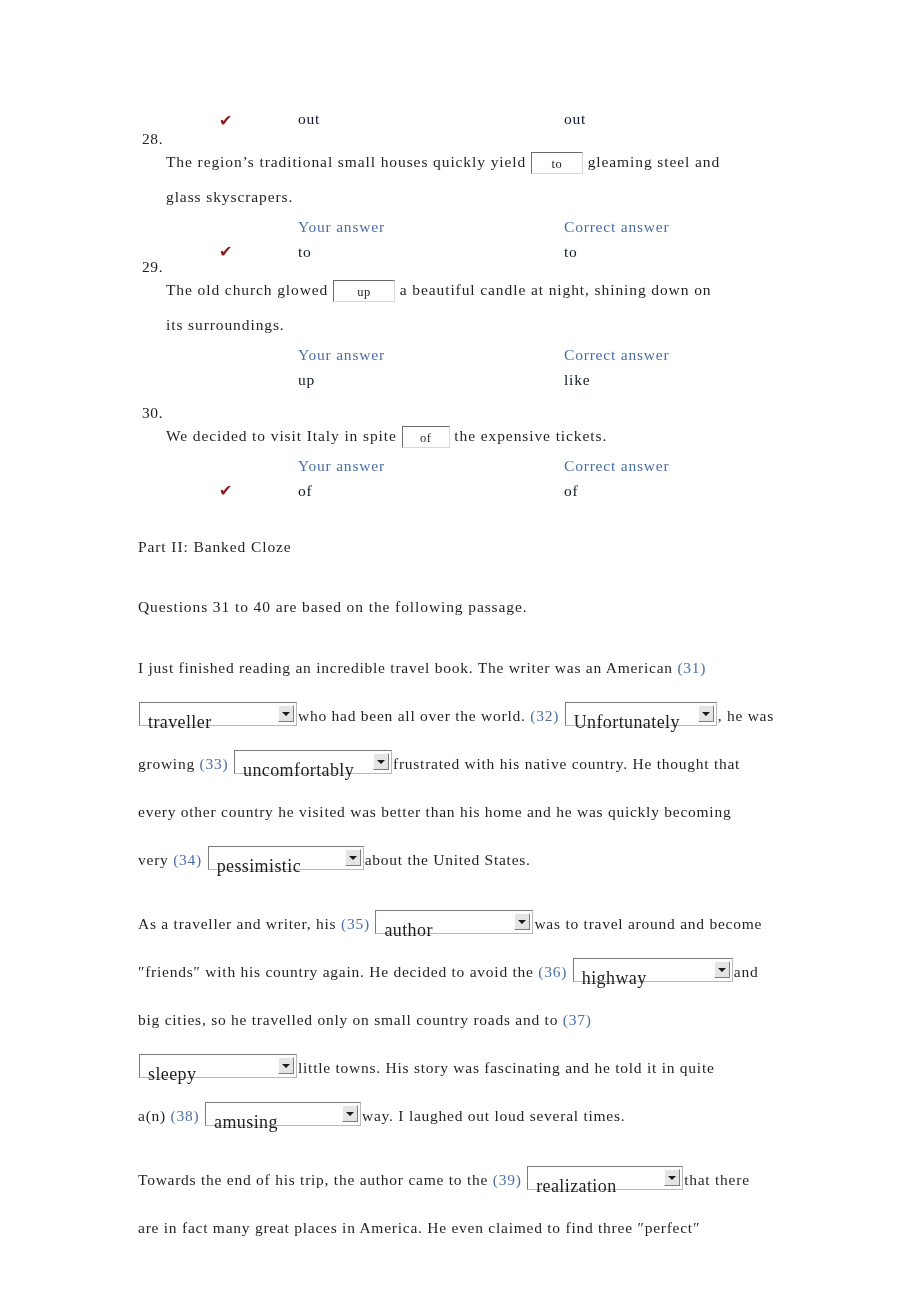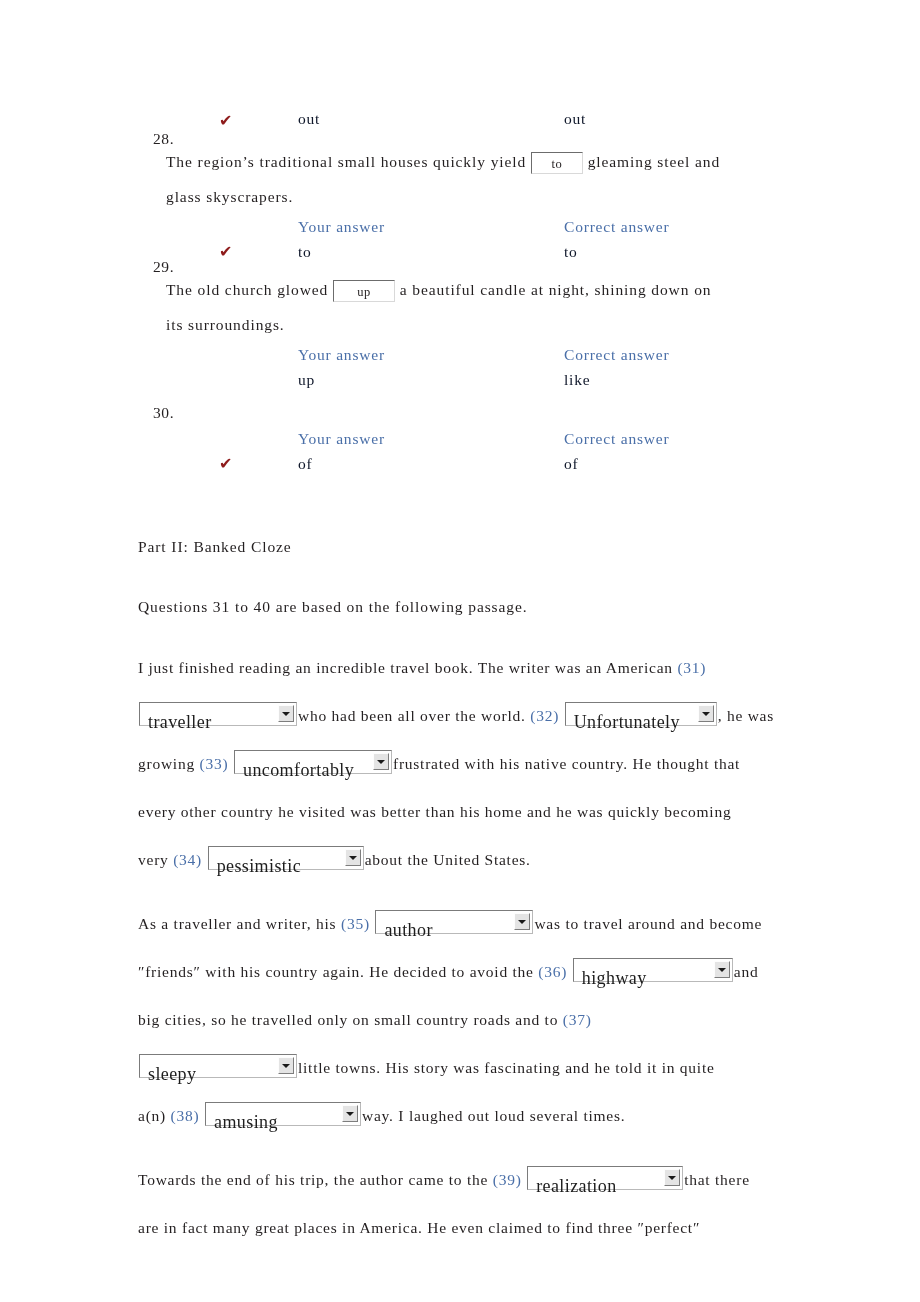--- a/index.html
+++ b/index.html
@@ -69,21 +69,21 @@
     color: #4a6fa8;
     letter-spacing: 0.8px;
   }
   .val-label {
     color: #0f172a;
     letter-spacing: 0.8px;
   }
 
   .qnum {
     position: absolute;
-    left: 15px;
+    left: 4px;
     width: 30px;
     text-align: left;
     font-size: 15.5px;
   }
 
   .qtext {
     position: relative;
     padding-left: 28px;
     line-height: 35px;
     letter-spacing: 0.9px;
@@ -243,20 +243,23 @@
         <span class="check"></span>
         <span class="col-your val-label">up</span>
         <span class="col-correct val-label">like</span>
       </div>
     </div>
 
     <div class="qblock" style="height:110px;">
       <div style="position:relative;height:22px;">
         <span class="qnum">30.</span>
       </div>
+      <div class="qtext" style="margin-top:-8px;">
+        <div class="line"><span>We decided to visit Italy in spite </span><span class="blank w-of">of</span><span> the expensive tickets.</span></div>
+      </div>
       <div class="ansrow">
         <span class="col-your hdr-label">Your answer</span>
         <span class="col-correct hdr-label">Correct answer</span>
       </div>
       <div class="ansrow">
         <span class="check">✔</span>
         <span class="col-your val-label">of</span>
         <span class="col-correct val-label">of</span>
       </div>
     </div>

